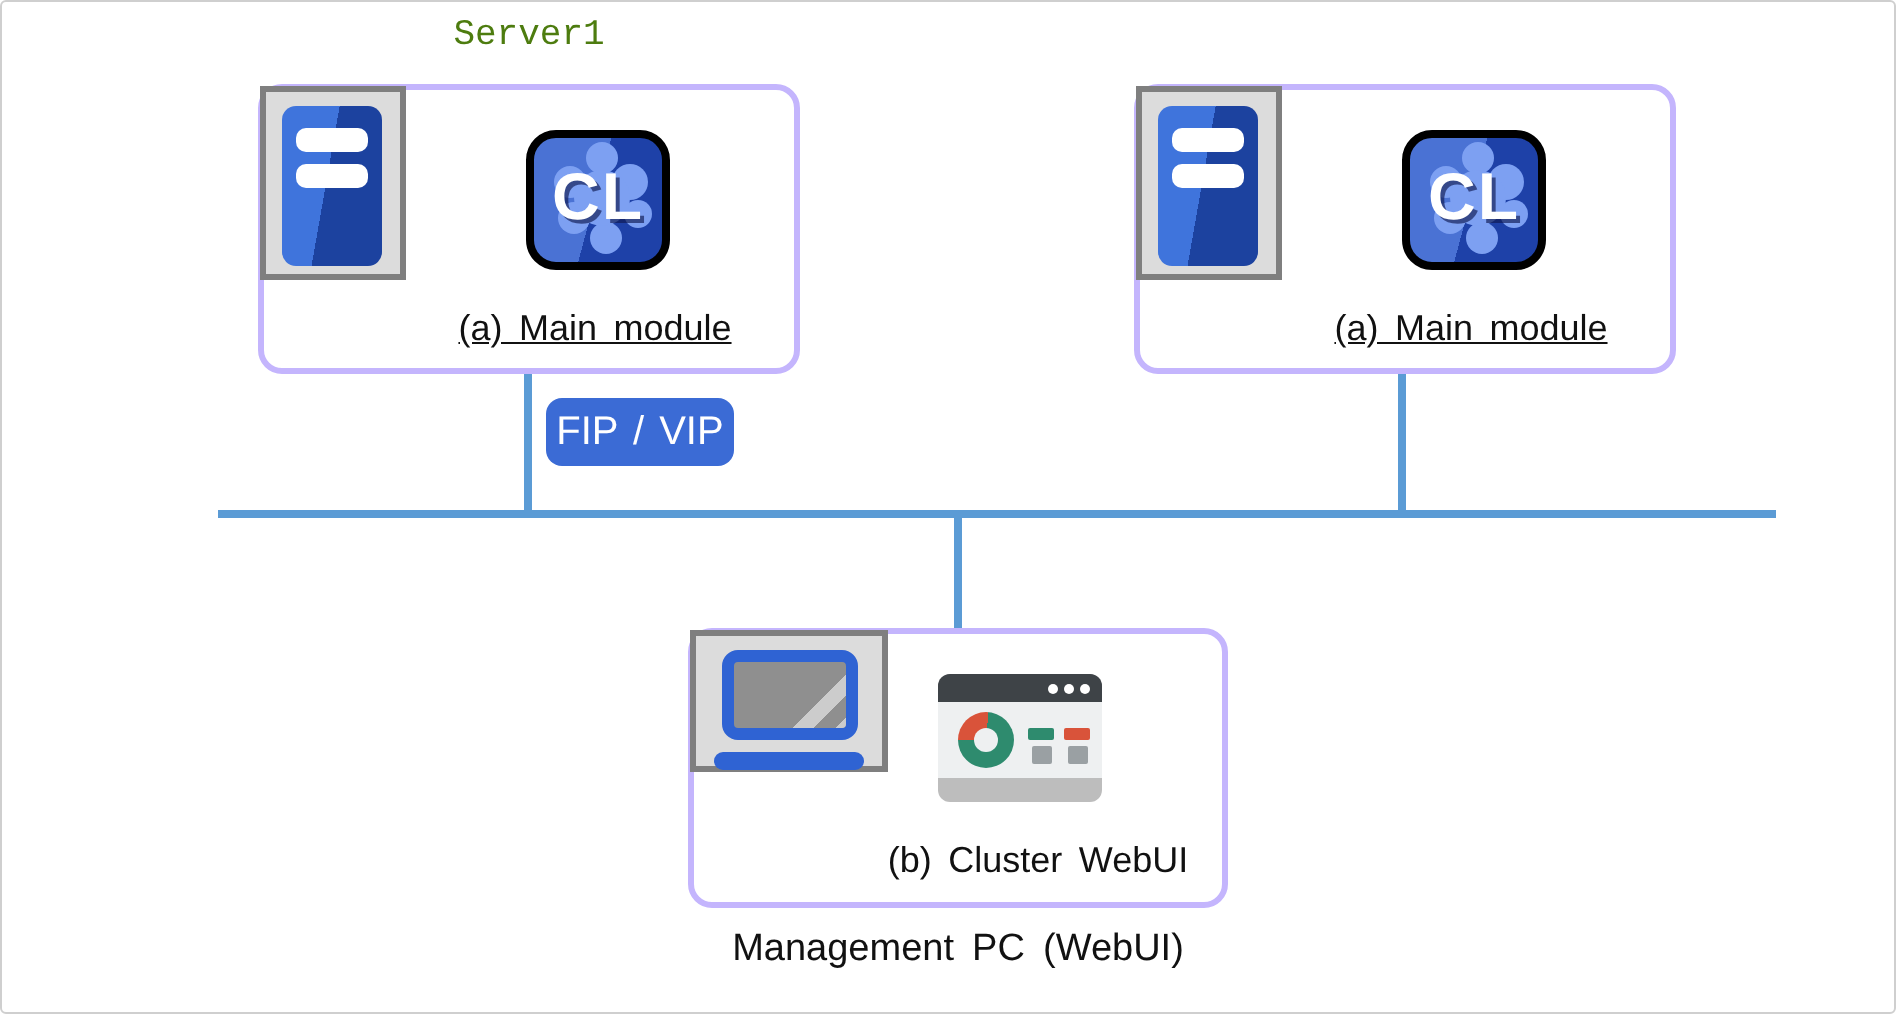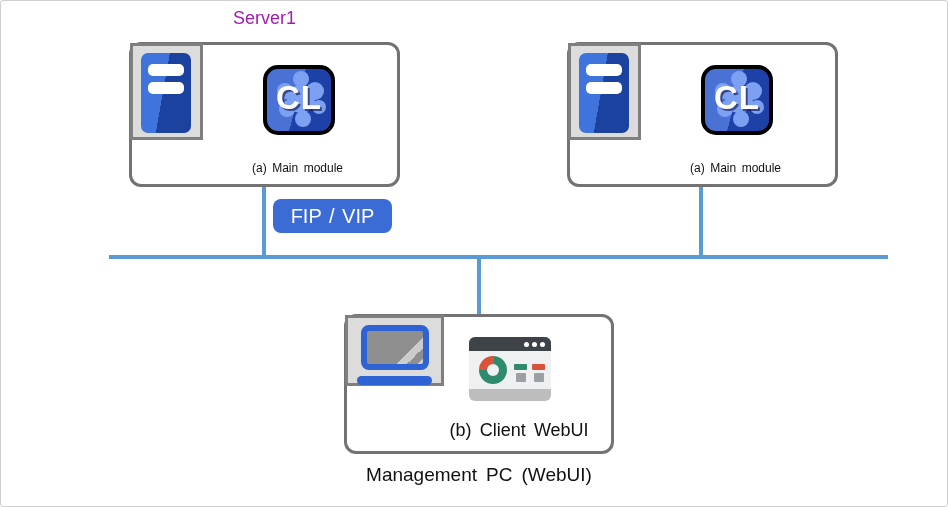--- a/index.html
+++ b/index.html
@@ -2,25 +2,26 @@
 <html><head>
 <meta charset="utf-8">
 <style>
   html,body{margin:0;padding:0;background:#ffffff;}
   body{font-family:"Liberation Sans", sans-serif;}
   .stage{
     position:relative;width:946px;height:505px;background:#ffffff;
     border:1px solid #cfcfcf;border-radius:3px;overflow:hidden;
   }
   .title-label{
-    position:absolute;text-align:center;font-size:18px;color:#a21caf;
+    position:absolute;text-align:center;font-size:18px;color:#4d7c0f;
     word-spacing:0.15em;
+    font-family:Liberation Mono, monospace;
   }
   .node-box{
-    position:absolute;border:3px solid #737373;border-radius:12px;
+    position:absolute;border:3px solid #c4b5fd;border-radius:12px;
     background:#ffffff;box-sizing:border-box;
   }
   .icon-frame{
     position:absolute;left:-2px;top:-2px;
     border:3px solid #7f7f7f;background:#dcdcdc;box-sizing:border-box;
   }
   .server-frame{width:73px;height:97px;}
   .tower{
     position:absolute;left:8px;top:7px;width:50px;height:80px;border-radius:7px;
     background:linear-gradient(100deg,#3f74dc 45%,#1c429f 45%);
@@ -35,26 +36,27 @@
     background:linear-gradient(105deg,#4a72d4 48%,#1e41a8 48%);
     box-sizing:border-box;overflow:hidden;
   }
   .cl-icon svg{position:absolute;left:0;top:0;}
   .cl-text{
     position:absolute;left:0;right:0;top:50%;transform:translateY(-54%);
     text-align:center;font-size:33px;font-weight:bold;color:#ffffff;
     text-shadow:2px 2px 0 rgba(15,25,80,0.65);letter-spacing:1px;
   }
   .module-label{
-    position:absolute;bottom:9px;right:4px;text-align:center;font-size:12px;color:#111;
+    position:absolute;bottom:9px;right:4px;text-align:center;font-size:18px;color:#111;
     word-spacing:0.18em;
+    text-decoration:underline;
   }
   .net-line{position:absolute;background:#5b9bd5;}
   .badge{
-    position:absolute;left:272px;top:198px;width:119px;height:34px;border-radius:8px;
+    position:absolute;left:272px;top:198px;width:94px;height:34px;border-radius:8px;
     background:#3b6bd5;color:#ffffff;font-size:20px;display:flex;align-items:center;
     justify-content:center;word-spacing:0.1em;
   }
   
   .laptop-frame{width:99px;height:71px;}
   .laptop-screen{
     position:absolute;left:13px;top:7px;width:56px;height:33px;
     border:6px solid #2f63d3;border-radius:8px;background:#8f8f8f;overflow:hidden;
   }
   .laptop-screen .shine{
@@ -179,18 +181,18 @@
         <div class="donut">
             <div class="hole"></div>
           </div>
         <div class="widget-bar teal" style="left:45px;"></div>
         <div class="widget-sq" style="left:47px;"></div>
         <div class="widget-bar red" style="left:63px;"></div>
         <div class="widget-sq" style="left:65px;"></div>
       </div>
     </div>
 
-    <div class="mgmt-label">(b) Client WebUI</div>
+    <div class="mgmt-label">(b) Cluster WebUI</div>
   </div>
 
   <div class="caption">Management PC (WebUI)</div>
 
 </div>
 
 </body></html>

